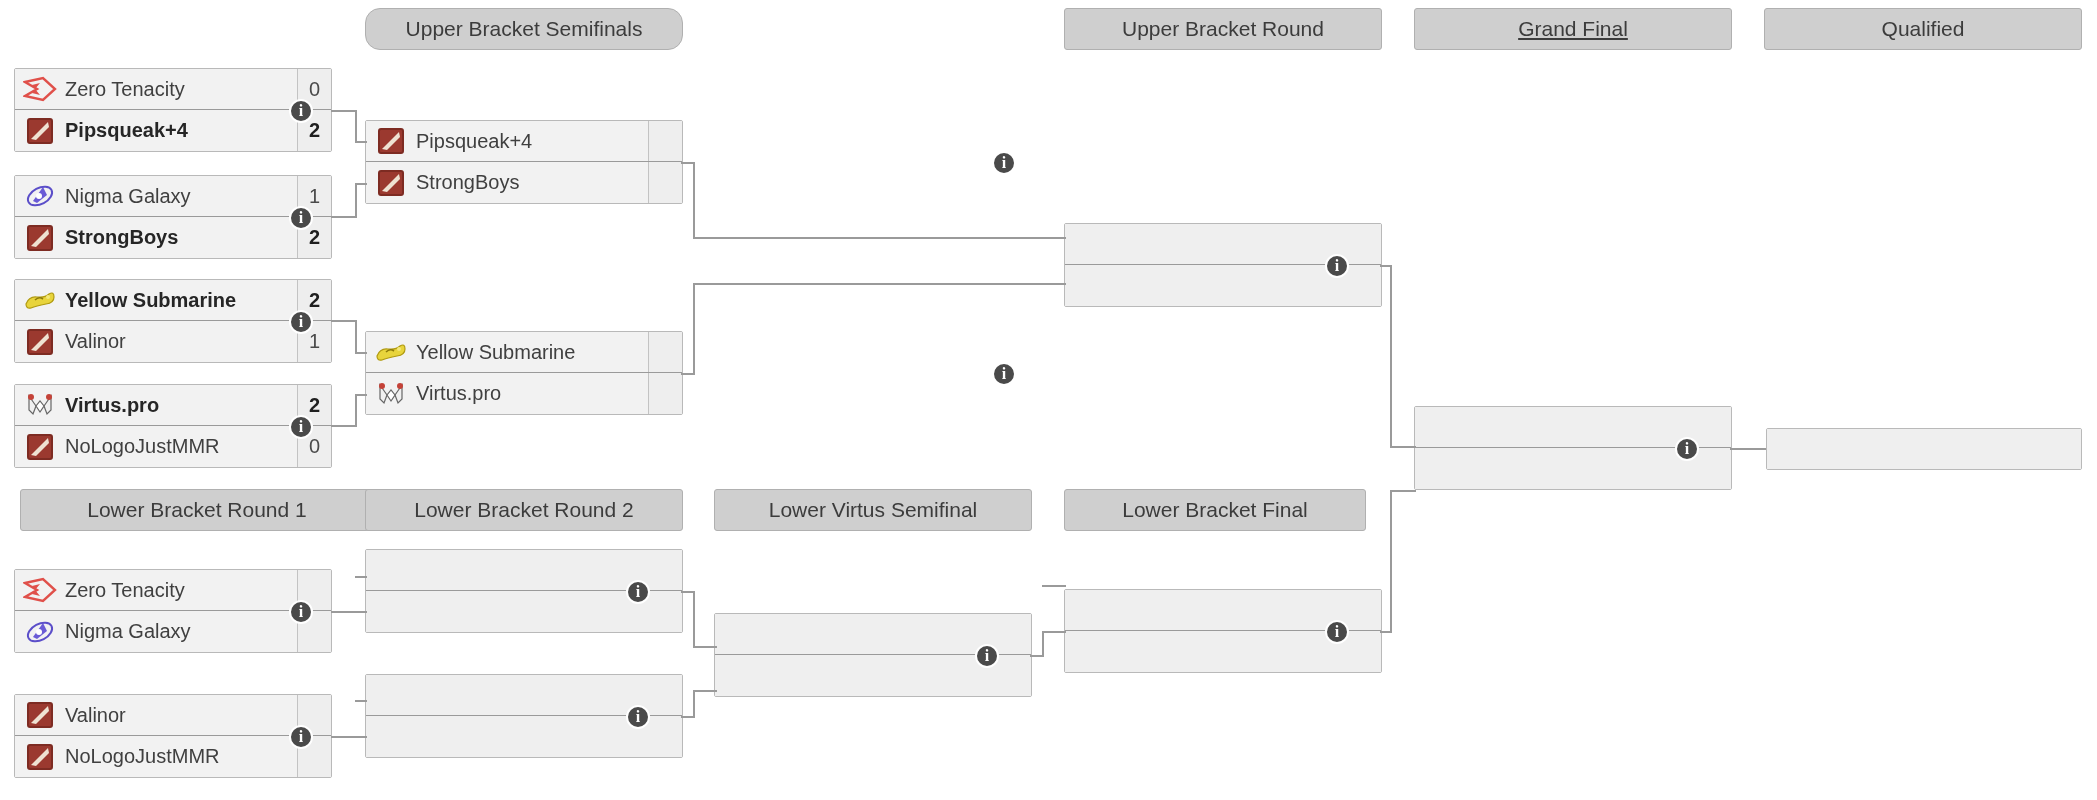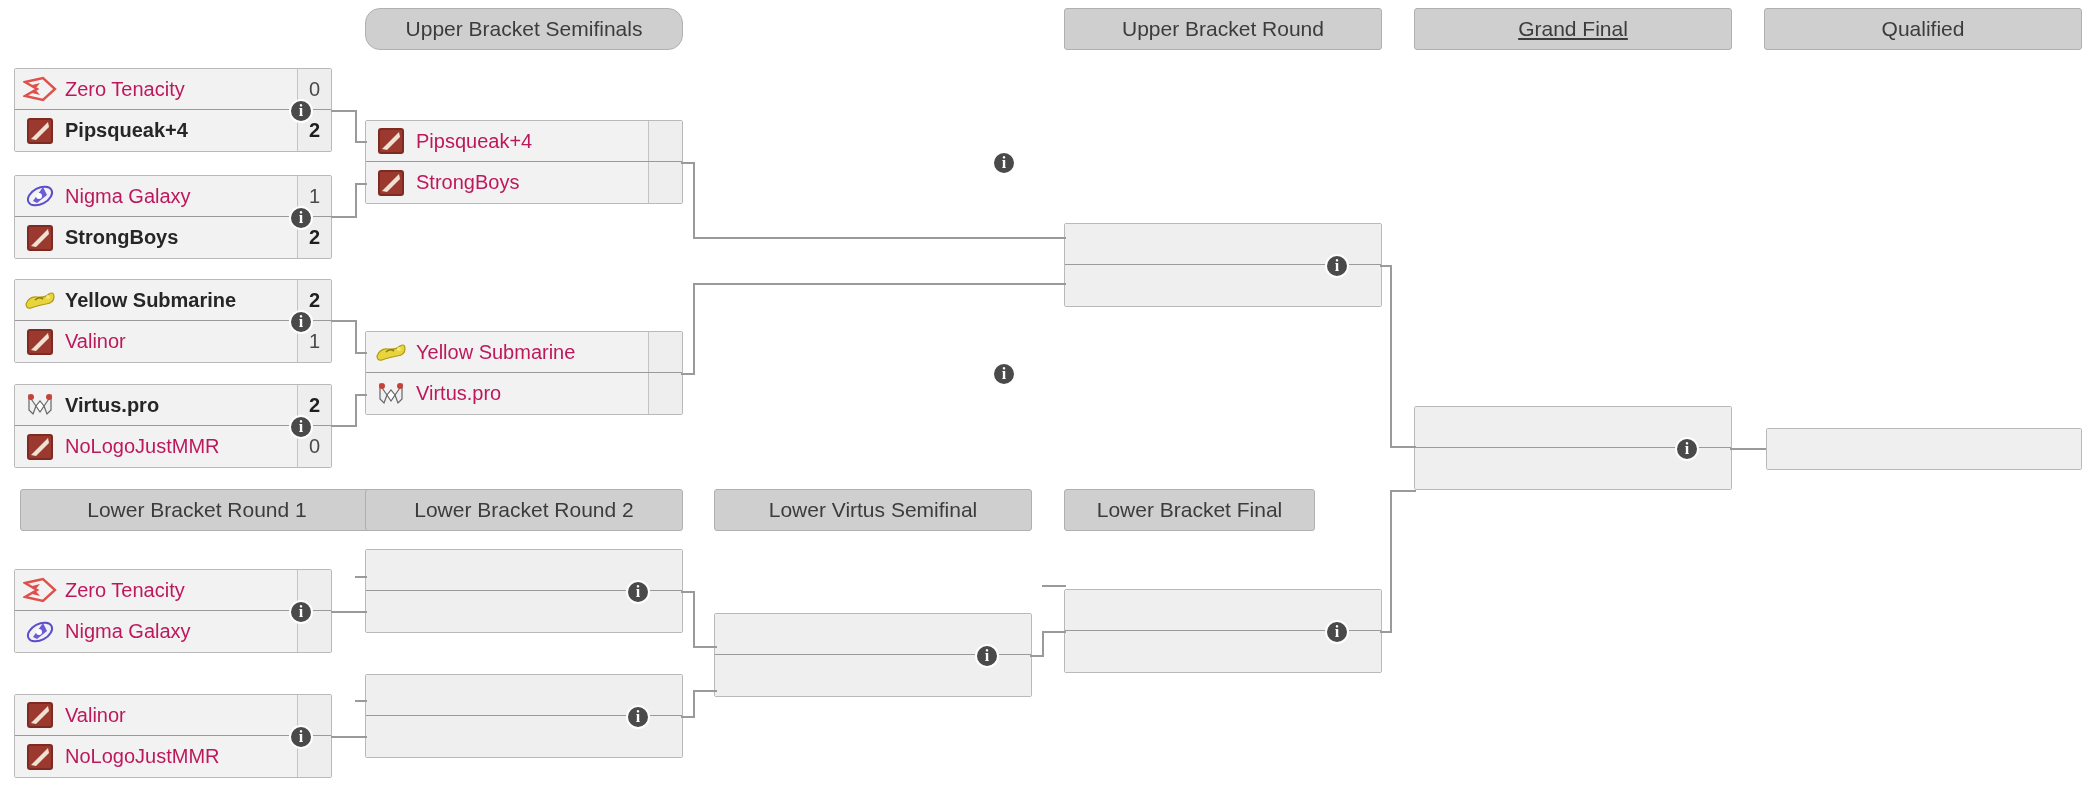--- a/index.html
+++ b/index.html
@@ -64,21 +64,21 @@
     display: flex;
     align-items: center;
     justify-content: center;
     padding-left: 6px;
   }
   .opp-logo svg { display: block; }
 
   .opp-name {
     flex: 1 1 auto;
     font-size: 20px;
-    color: #be185d;
+    color: #404040;
     padding-left: 6px;
     white-space: nowrap;
     overflow: hidden;
     text-overflow: ellipsis;
   }
   .opp-name.winner { font-weight: bold; color: #262626; }
 
   .opp-score {
     flex: 0 0 34px;
     width: 34px;
@@ -136,21 +136,21 @@
 <div id="bracket-root">
 
   <div class="round-header" style="left:365px; top:8px; width:318px;border-radius:15px;">Upper Bracket Semifinals</div>
   <div class="round-header" style="left:1064px; top:8px; width:318px;">Upper Bracket Round</div>
   <div class="round-header" style="left:1414px; top:8px; width:318px;text-decoration:underline;">Grand Final</div>
   <div class="round-header" style="left:1764px; top:8px; width:318px;">Qualified</div>
 
   <div class="round-header" style="left:20px; top:489px; width:354px;">Lower Bracket Round 1</div>
   <div class="round-header" style="left:365px; top:489px; width:318px;">Lower Bracket Round 2</div>
   <div class="round-header" style="left:714px; top:489px; width:318px;">Lower Virtus Semifinal</div>
-  <div class="round-header" style="left:1064px; top:489px; width:251px;">Lower Bracket Final</div>
+  <div class="round-header" style="left:1064px; top:489px; width:302px;">Lower Bracket Final</div>
 
   <div class="conn h" style="left:331px; top:110px; width:26px;"></div>
   <div class="conn v" style="left:355px; top:110px; height:33px;"></div>
   <div class="conn h" style="left:355px; top:141px; width:12px;"></div>
 
   <div class="conn h" style="left:331px; top:216px; width:26px;"></div>
   <div class="conn v" style="left:355px; top:183px; height:35px;"></div>
   <div class="conn h" style="left:355px; top:183px; width:12px;"></div>
 
   <div class="conn h" style="left:331px; top:320px; width:26px;"></div>

